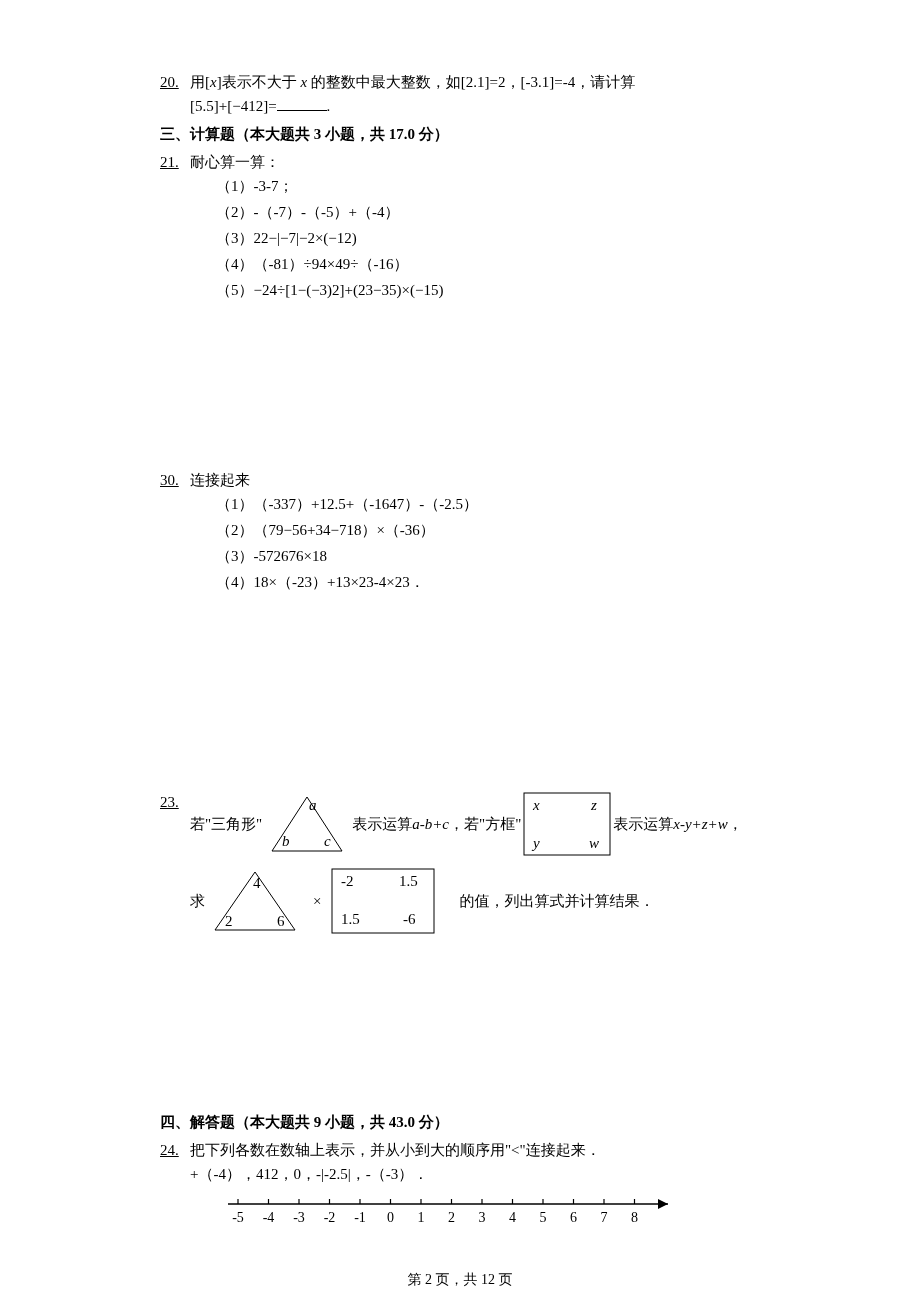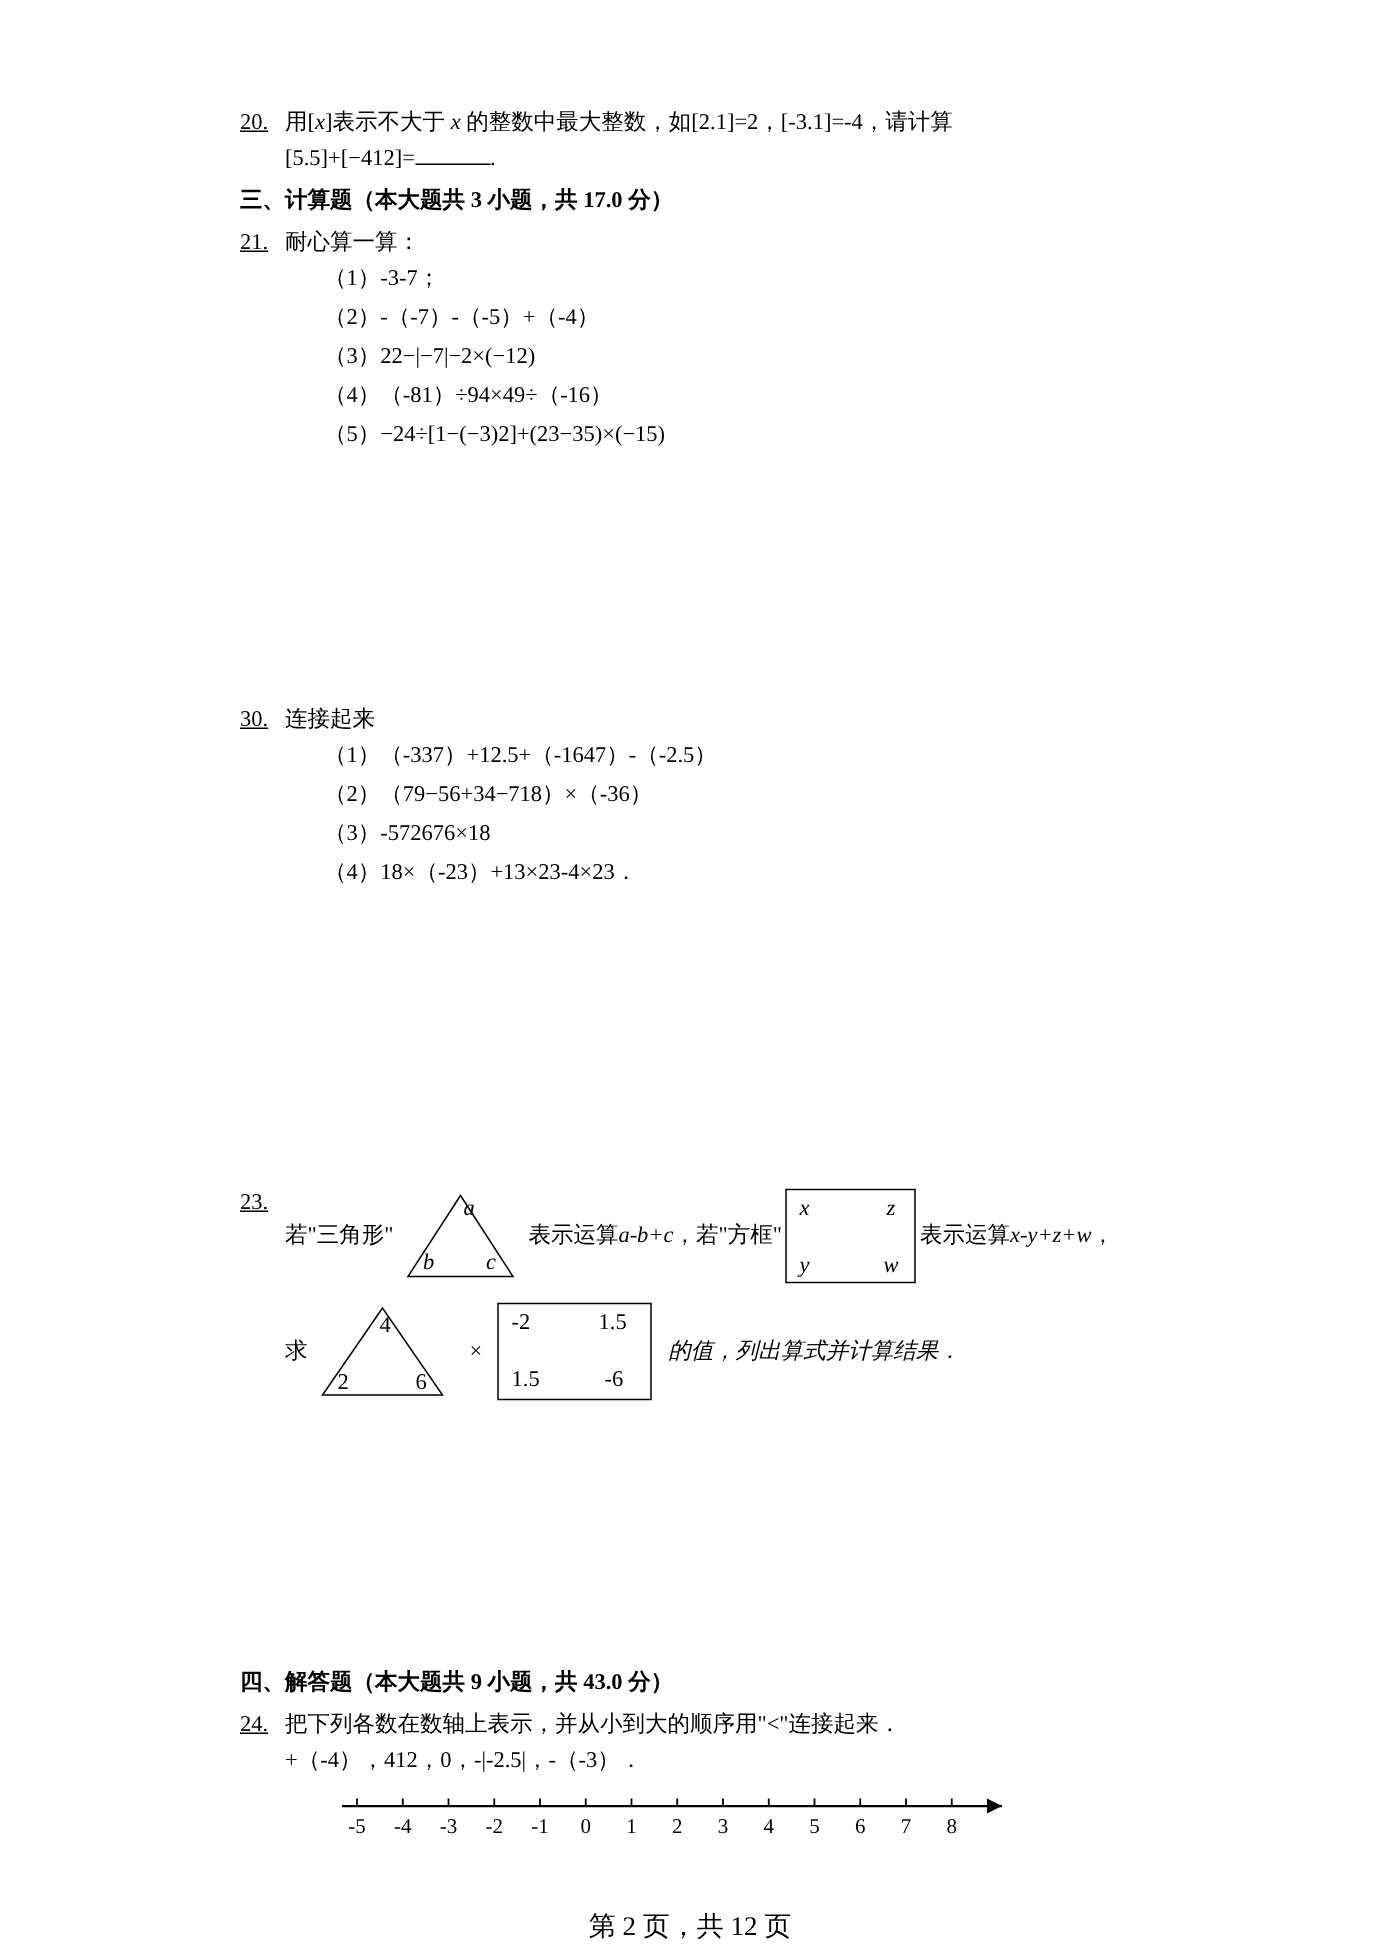--- a/index.html
+++ b/index.html
@@ -59,21 +59,21 @@
       display: flex;
       align-items: center;
       flex-wrap: nowrap;
       margin-left: 28px;
     }
     .diagram-line > span, .diagram-line > svg {
       flex-shrink: 0;
     }
     .footer {
       text-align: center;
-      font-size: 18px;
+      font-size: 14px;
       margin-top: 30px;
     }
     svg text {
       font-family: "Times New Roman", serif;
       font-style: italic;
       font-size: 15px;
     }
     svg text.upright {
       font-style: normal;
     }
@@ -164,21 +164,21 @@
         </svg>
         <span style="margin:0 8px;">×</span>
 
         <svg width="108" height="70" viewBox="0 0 108 70">
           <rect x="3" y="3" width="102" height="64" fill="none" stroke="#000" stroke-width="1"></rect>
           <text class="upright" x="12" y="20">-2</text>
           <text class="upright" x="70" y="20">1.5</text>
           <text class="upright" x="12" y="58">1.5</text>
           <text class="upright" x="74" y="58">-6</text>
         </svg>
-        <span style="margin-left:8px;font-style:italic;">的值，列出算式并计算结果．</span>
+        <span style="margin-left:22px;">的值，列出算式并计算结果．</span>
       </div>
     </div>
   </div>
 
   <div class="big-gap3"></div>
 
   <div class="section-heading">四、解答题（本大题共 9 小题，共 43.0 分）</div>
 
   <div class="problem">
     <div class="problem-num">24.</div>

